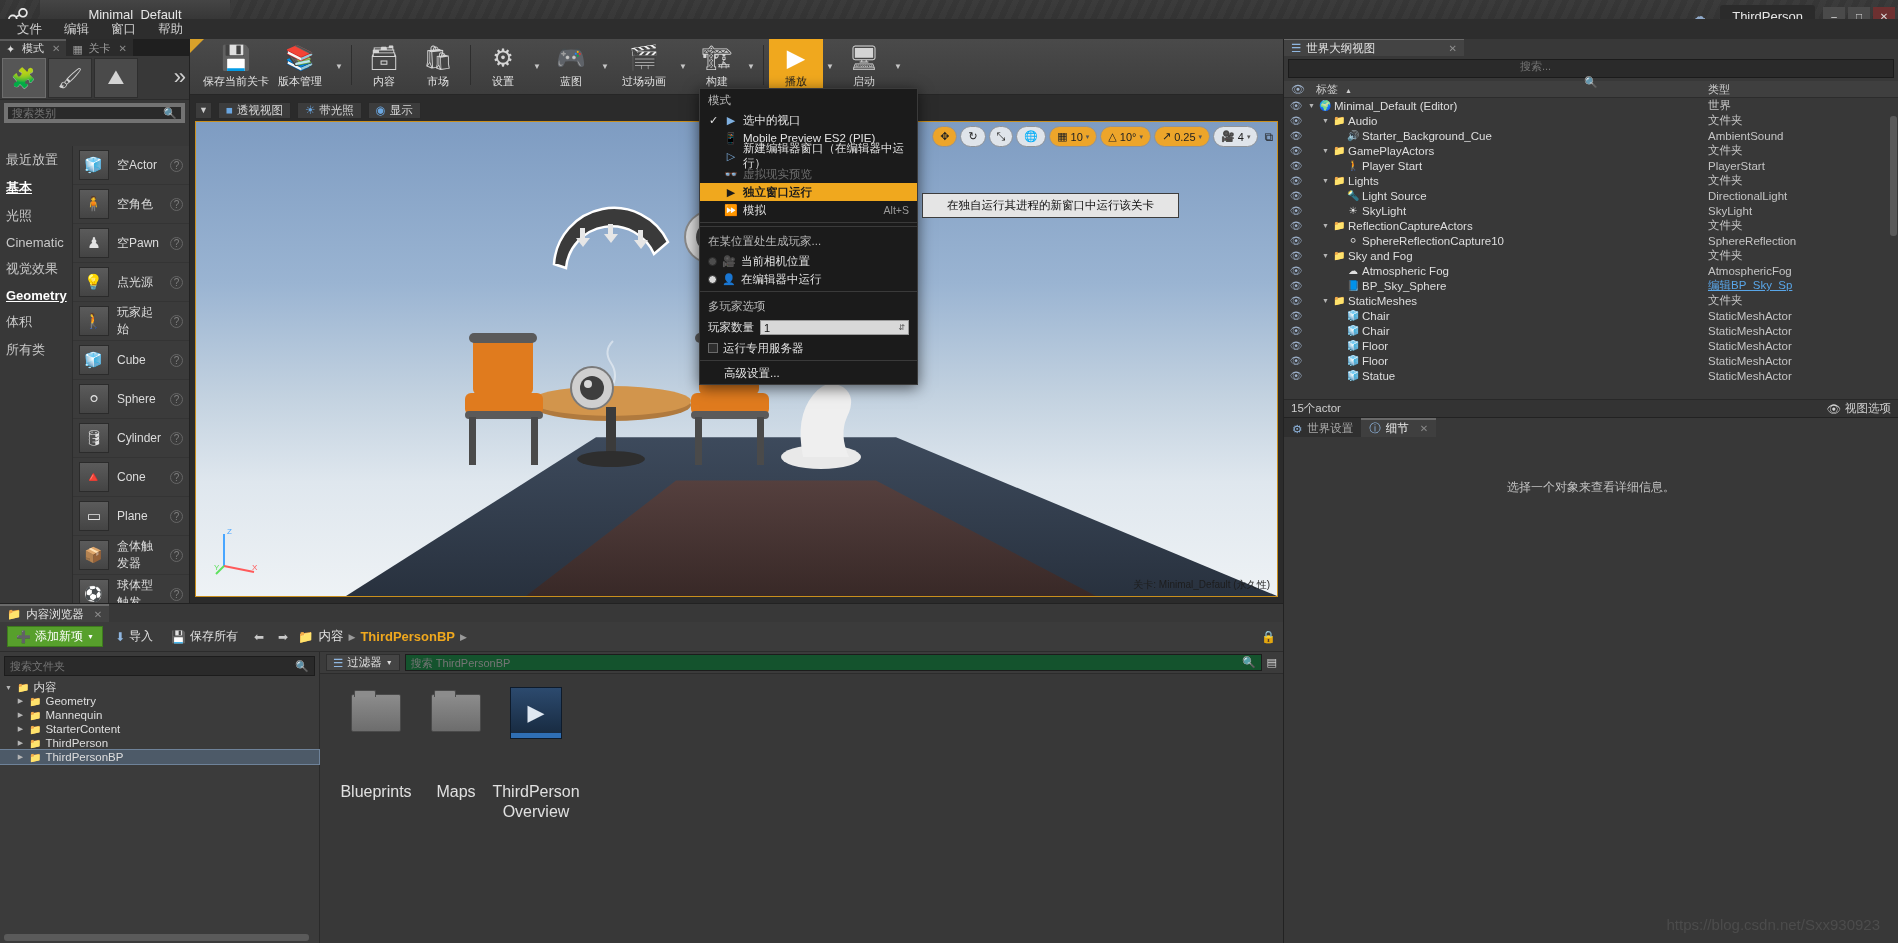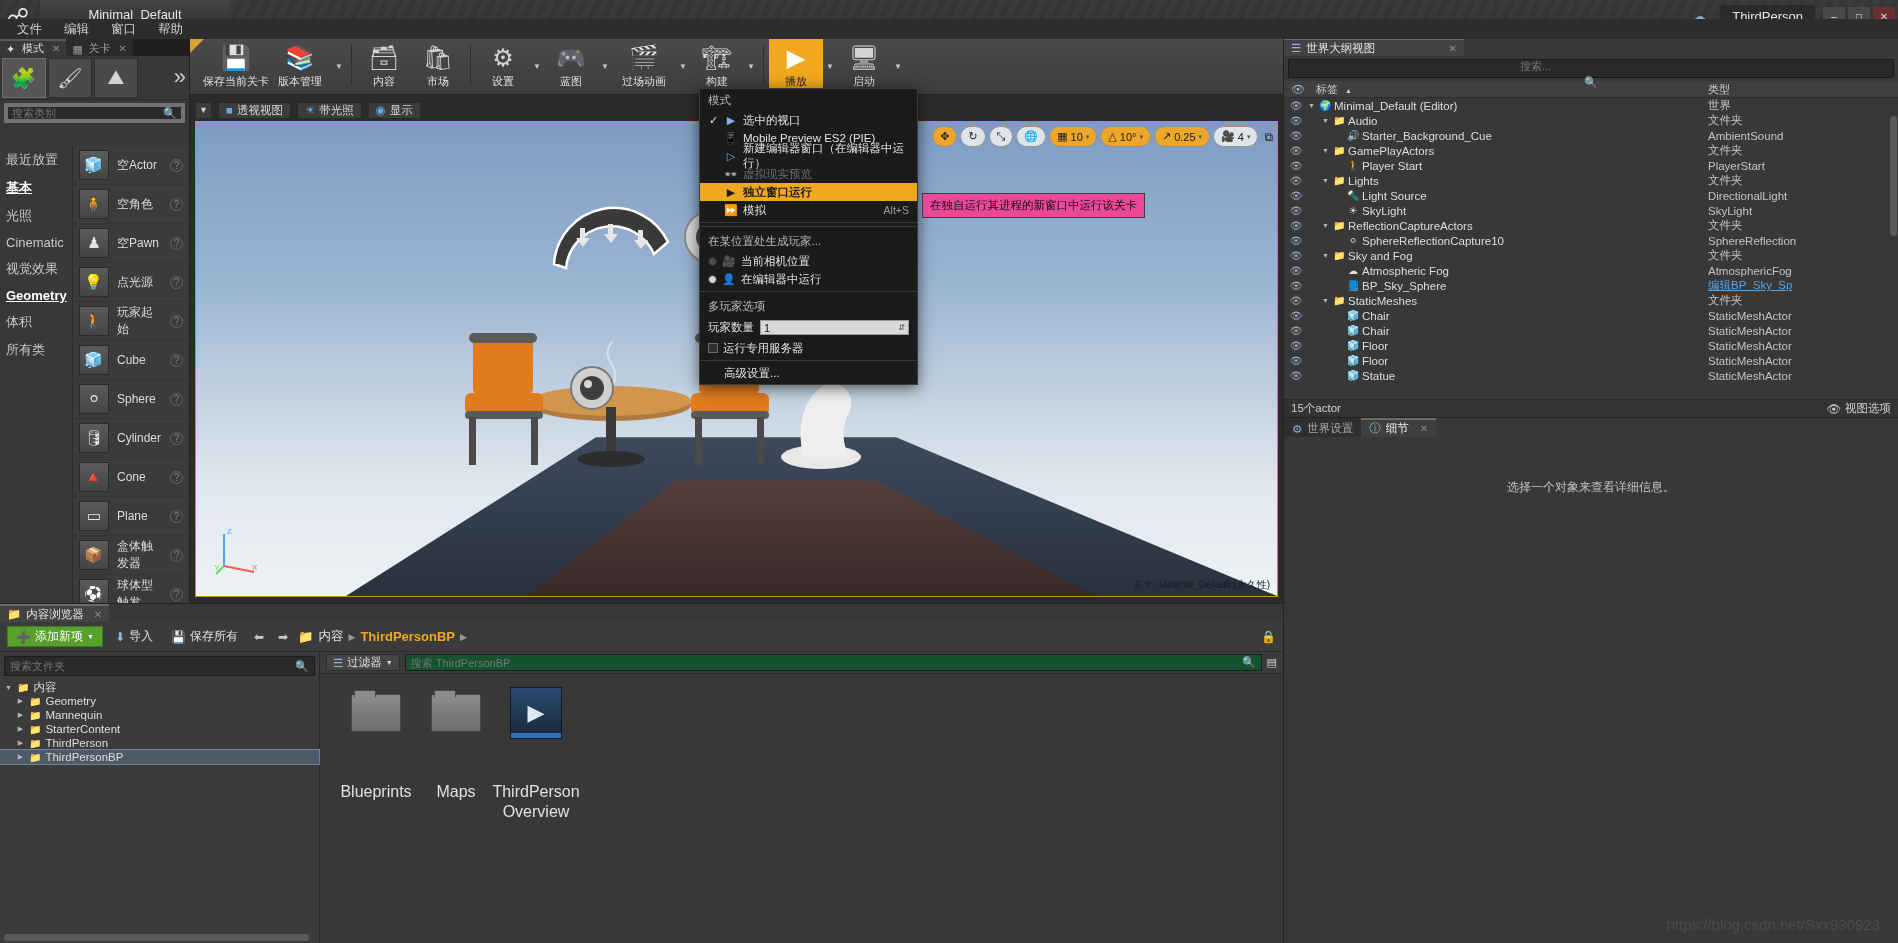--- a/index.html
+++ b/index.html
@@ -124,22 +124,22 @@
   .pm-sep { height:1px; background:#3a3a3a; margin:3px 0; }
   .pm-desc { font-size:11.5px; color:#bdbdbd; padding:3px 8px 4px 8px; line-height:1.45;}
   .pm-radio { width:9px;height:9px;border-radius:50%;background:#4d4d4d;border:1px solid #2a2a2a;}
   .pm-radio.on { background:#d9d9d9; }
   .pm-field { margin:3px 8px 4px 8px; display:flex; align-items:center; gap:6px; }
   .pm-field .fl { font-size:11.5px; color:#e2e2e2; }
   .pm-field .fin { flex:1; height:15px; background:#d8d8d8; border:1px solid #9a9a9a;
     font-size:11px; color:#141414; padding:0 3px; display:flex; align-items:center;}
   .pm-chk { width:10px;height:10px;background:#2e2e2e;border:1px solid #6a6a6a;}
 
-  .tooltip { position:absolute; left:922px; top:193px; background:#ec4899; color:#101010;
-    border:1px solid #3d3d3d; font-size:11.5px; padding:4px 7px; z-index:45;}
+  .tooltip { position:absolute; left:922px; top:193px; background:#e5e5e5; color:#101010;
+    border:1px solid #3d3d3d; font-size:11.5px; padding:4px 24px; z-index:45;}
 
   
   .wo { position:absolute; left:1283px; top:38px; width:615px; height:379px;
     background:#383838; border-left:1px solid #222;}
   .wo-tab { height:18px; background:#434343; display:flex; align-items:center; gap:5px;
     padding:0 7px; font-size:11.5px; color:#e0e0e0; border-top:2px solid #6a6a6a; width:180px;}
   .wo-tab .tx { margin-left:auto; color:#8d8d8d; font-size:10px;}
   .wo-search { height:19px; margin:3px 4px; background:#2a2a2a; border:1px solid #1b1b1b;
     display:flex; align-items:center; padding:0 4px; gap:4px;flex-direction:column;}
   .wo-search input { flex:1; background:transparent; border:0; outline:0; font-size:11px;

